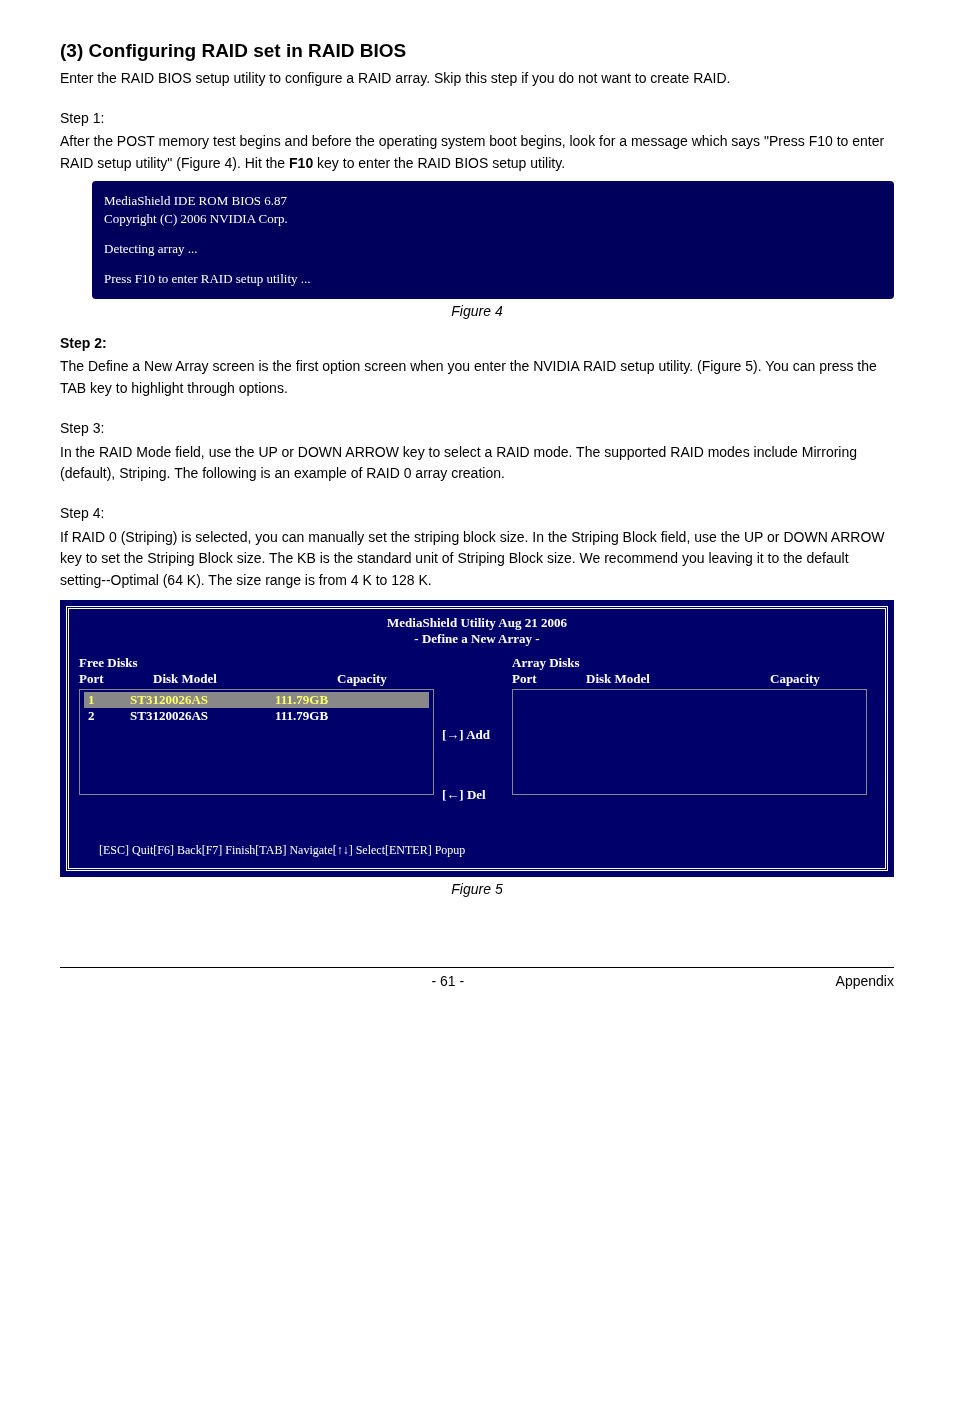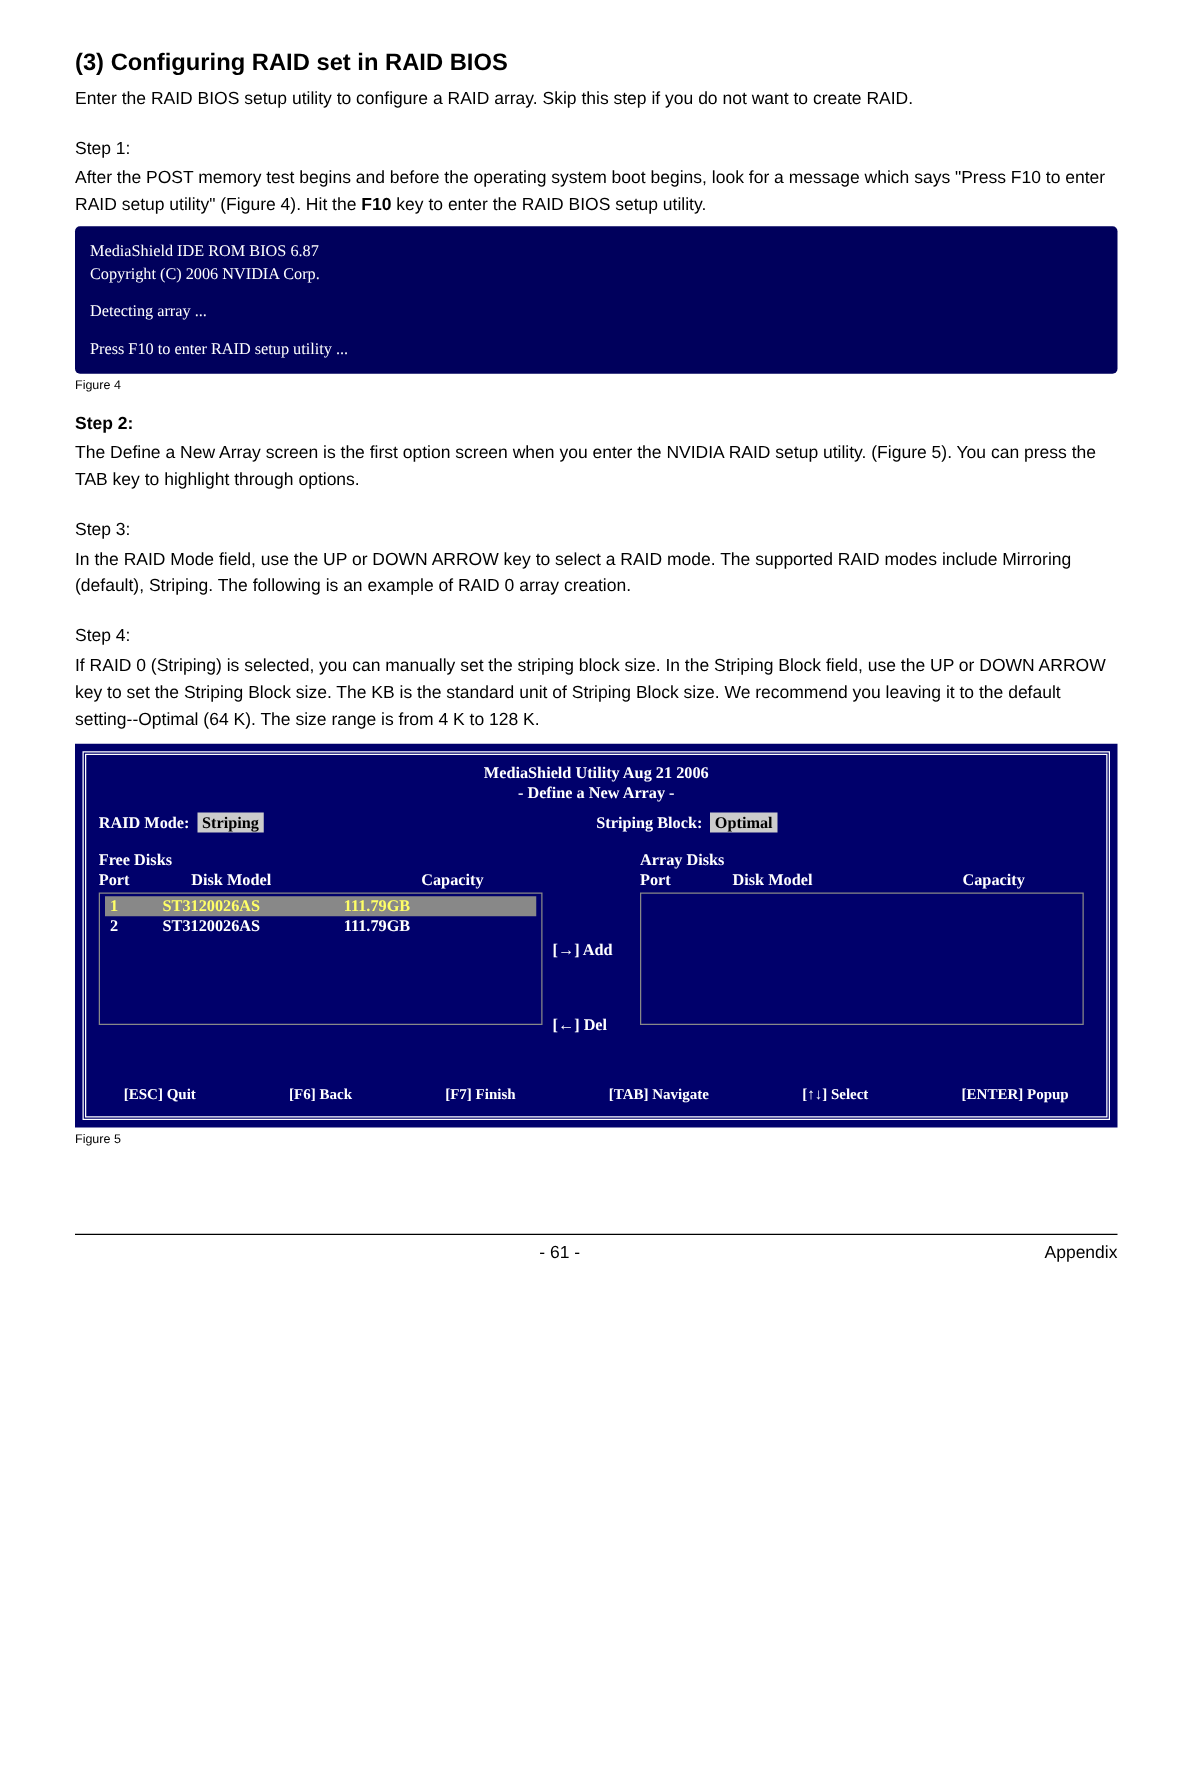--- a/index.html
+++ b/index.html
@@ -27,25 +27,28 @@
   .gap-lg { margin-top: 18px; }
   .gap-md { margin-top: 14px; font-weight: bold; }
   .bios-block {
     background: #00005c;
     color: #fff;
     font-family: "Times New Roman", serif;
     font-size: 13px;
     padding: 10px 12px;
     margin-top: 6px;
     border-radius: 4px;
+    margin-left: 32px;
   }
   .bios-block div { margin: 2px 0; }
   .fig-caption {
-    font-size: 10px;
+    text-align: center;
+    font-size: 14px;
     margin: 4px 0 12px 0;
+    font-style: italic;
   }
   .bold { font-weight: bold; }
 
   .util-outer {
     background: #00006b;
     padding: 6px;
     margin-top: 8px;
     font-family: "Times New Roman", serif;
     font-size: 13px;
     color: #fff;
@@ -120,22 +123,22 @@
     color: #ffff66;
   }
   .disk-row:not(.selected) {
     color: #fff;
   }
   .disk-row .col-port { width: 42px; padding-left: 4px; }
   .disk-row .col-model { width: 145px; }
   .disk-row .col-cap { flex: 1; }
   .util-footer {
     display: flex;
-    justify-content: space-between;
-    font-weight: bold;
+    justify-content: flex-start;
+    font-weight: normal;
     padding: 8px 20px 2px 20px;
     font-size: 12px;
   }
   .mid-actions div { margin-bottom: 32px; margin-top: 44px; }
 
   .page-footer {
     border-top: 1.5px solid #000;
     margin-top: 70px;
     padding-top: 5px;
     display: flex;
@@ -175,30 +178,20 @@
   <p class="gap-lg">Step 4:</p>
   <p>If RAID 0 (Striping) is selected, you can manually set the striping block size. In the Striping Block field, use the UP or DOWN ARROW key to set the Striping Block size. The KB is the standard unit of Striping Block size.  We recommend you leaving it to the default setting--Optimal (64 K). The size range is from 4 K to 128 K.</p>
 
   <div class="util-outer gap-lg">
     <div class="util-border">
       <div class="util-title">
         <span>MediaShield Utility  Aug 21 2006</span><br>
         <span>- Define a New Array -</span>
       </div>
 
-      <div class="util-top-row">
-        <div class="util-top-left">
-          <span class="util-label">RAID Mode:</span>
-          <span class="highlight">Striping</span>
-        </div>
-        <div class="util-top-right">
-          <span class="util-label">Striping Block:</span>
-          <span class="highlight">Optimal</span>
-        </div>
-      </div>
 
       <div class="disks-row">
         <div class="disks-col">
           <div class="disks-title">Free Disks</div>
           <div class="disks-header">
             <span class="col-port">Port</span>
             <span class="col-model">Disk Model</span>
             <span class="col-cap">Capacity</span>
           </div>
           <div class="disks-box">

